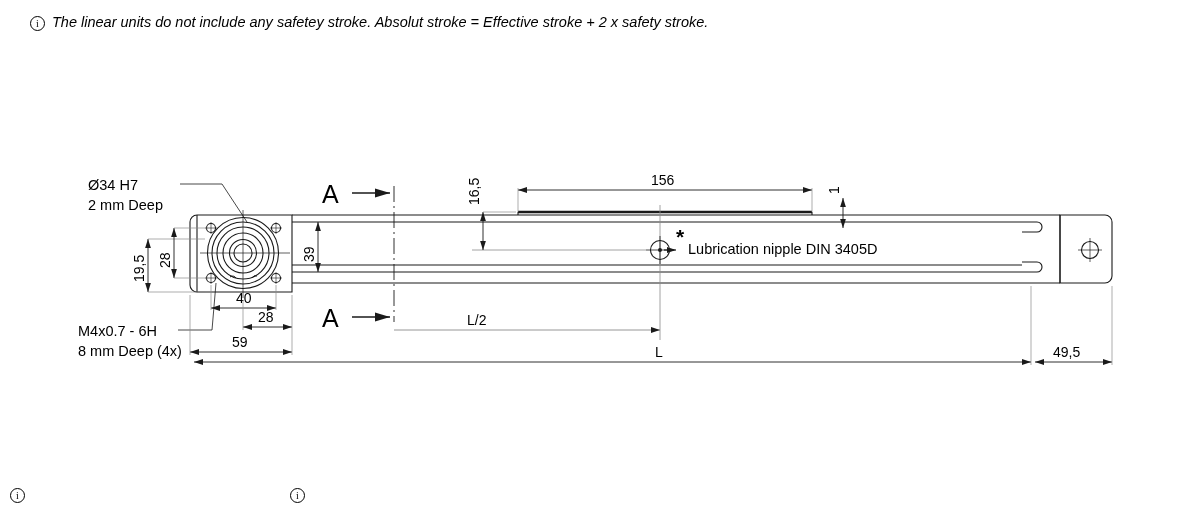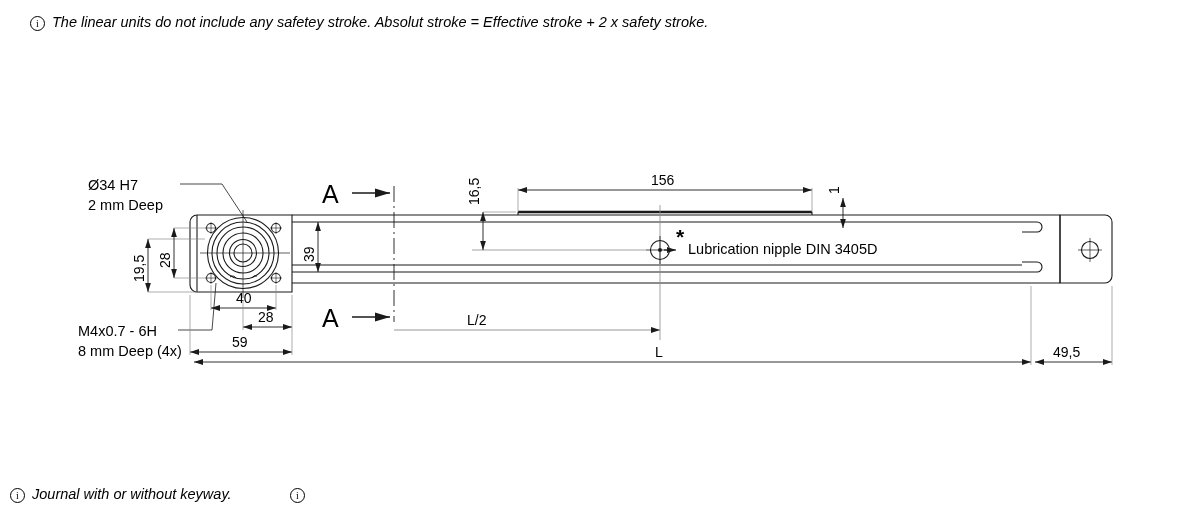--- a/index.html
+++ b/index.html
@@ -71,21 +71,20 @@
 </head>
 <body>
 
 <div class="note" id="note-top">
   <span class="note-icon"></span>
   <span>The linear units do not include any safetey stroke. Absolut stroke = Effective stroke + 2 x safety stroke.</span>
 </div>
 
 <div class="note" id="note-bottom-1">
   <span class="note-icon"></span>
-  <span>Journal with or without keyway.</span>
 </div>
 
 <div class="note" id="note-bottom-2">
   <span class="note-icon"></span>
 </div>
 
 <svg id="drawing-canvas" viewBox="0 0 1200 525">
   <defs>
     <marker id="arrL" markerWidth="10" markerHeight="7" refX="9" refY="3.5" orient="auto" markerUnits="userSpaceOnUse">
       <path d="M9,3.5 L0,0.6 L0,6.4 Z" fill="#1a1a1a"></path>

